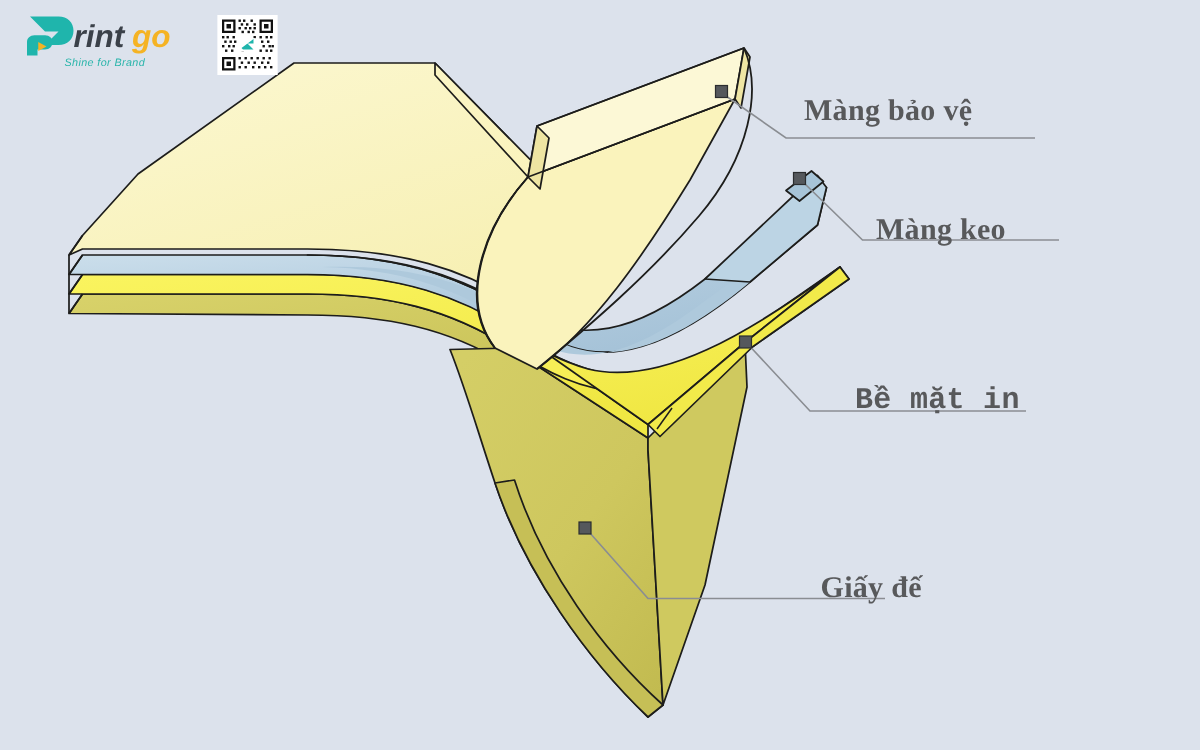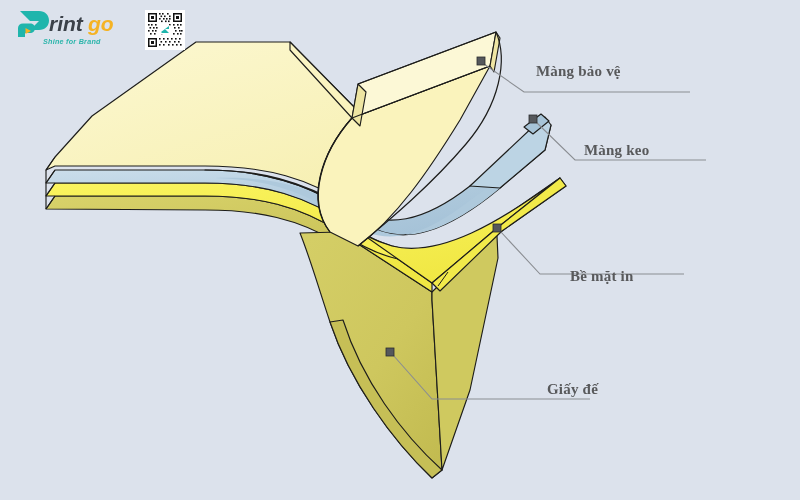--- a/index.html
+++ b/index.html
@@ -49,48 +49,48 @@
     top: 0;
     width: 112px;
     height: 30px;
   }
   #tagline {
     position: absolute;
     left: 33px;
     top: 29px;
     font-family: "Liberation Sans", sans-serif;
     font-size: 7.2px;
-    font-weight: bold;
+    font-weight: normal;
     font-style: italic;
     letter-spacing: 0.25px;
     color: #2bb5ab;
     white-space: nowrap;
   }
   #qr {
     width: 40px;
     height: 40px;
     background: #ffffff;
     position: relative;
     flex: none;
   }
   #qr svg { display: block; }
 
   
   .callout {
     position: absolute;
     font-family: "Liberation Serif", "DejaVu Serif", serif;
     font-weight: bold;
-    font-size: 15px;
+    font-size: 20px;
     color: #58595b;
     white-space: nowrap;
     letter-spacing: 0.2px;
   }
   #label-protective { left: 536px; top: 63px; }
   #label-adhesive   { left: 584px; top: 142px; }
-  #label-print      { left: 570px; top: 268px; }
+  #label-print      { left: 570px; top: 256px; font-family: Liberation Mono, monospace; }
   #label-backing    { left: 500px; top: 381px; margin-left: 47px; }
 </style>
 </head>
 <body>
 
 <div id="stage" style="background: rgb(220, 226, 236);">
 
   <svg id="diagram" viewBox="0 0 800 500">
     <defs>
       <linearGradient id="gTop" x1="0" y1="0" x2="0.6" y2="1">

